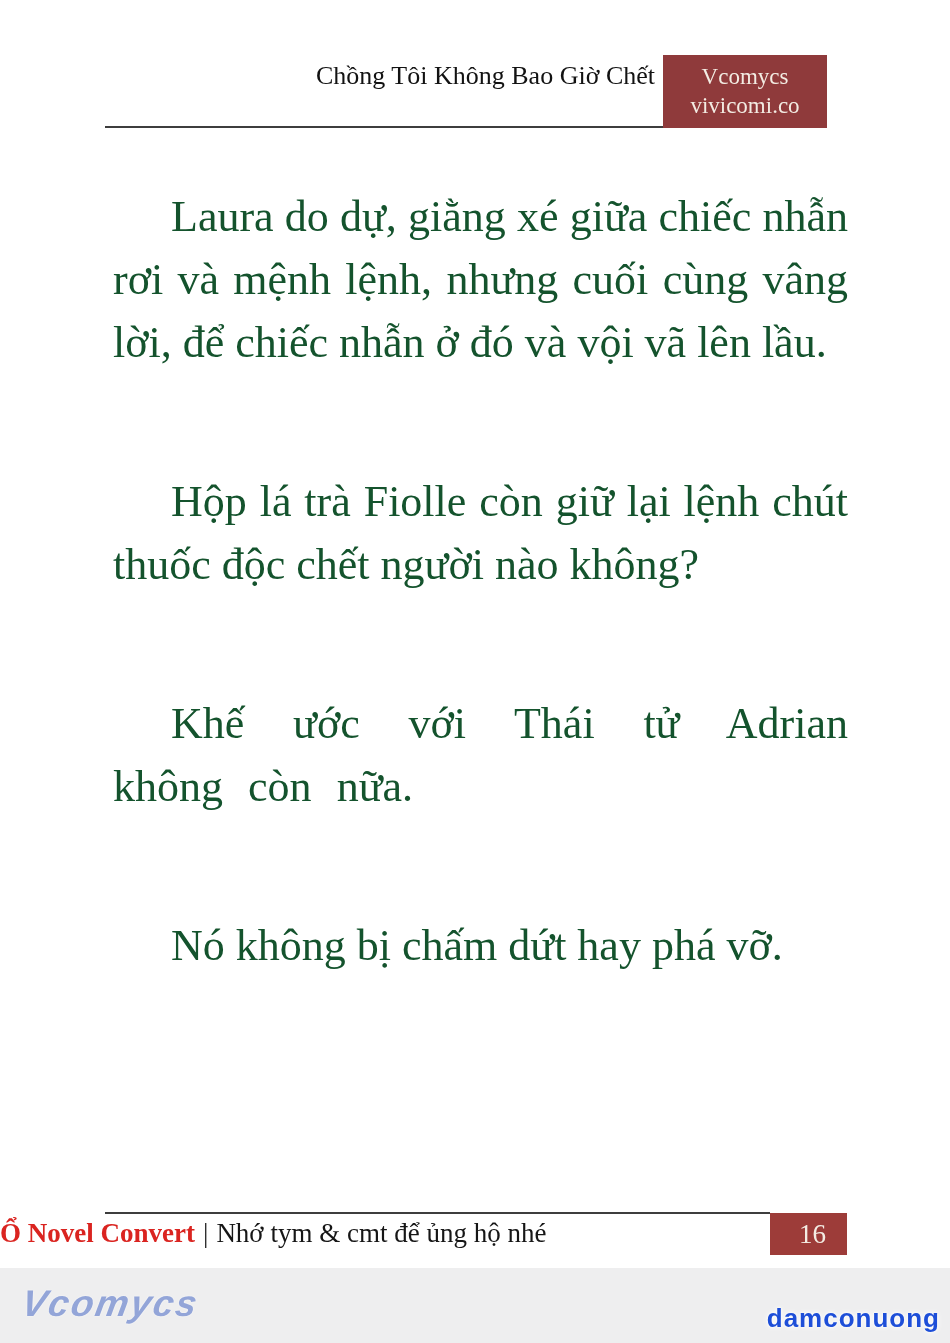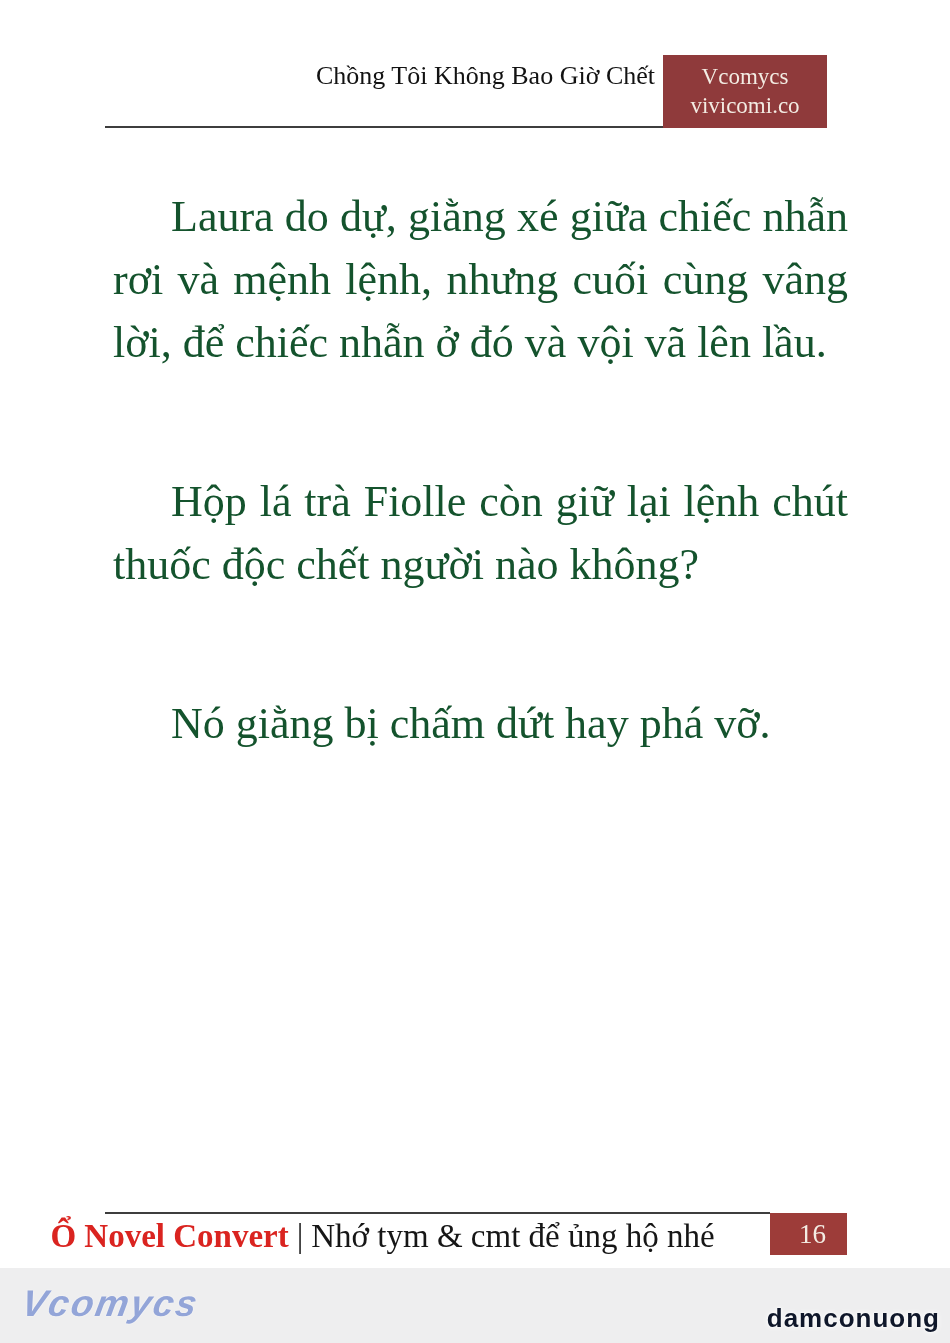--- a/index.html
+++ b/index.html
@@ -36,21 +36,21 @@
   .body-text p { text-indent:58px; margin:0 0 96px 0; }
   .body-text p.wide-gaps { word-spacing:0.32em; }
 
   
   .footer-rule {
     position:absolute; left:105px; top:1212px; width:665px; height:2px;
     background:#3d3d3d;
   }
   .footer-line {
     position:absolute; top:1218px; left:0; width:765px;
-    text-align:center; font-size:33px; color:#161616; white-space:nowrap;
+    text-align:left; font-size:27px; color:#161616; white-space:nowrap;
   }
   .footer-brand { font-weight:bold; }
   .footer-sep { padding:0 8px; color:#2a2a2a; }
   .page-badge {
     position:absolute; left:770px; top:1213px; width:77px; height:42px;
     color:#f3ece3; text-align:center; font-size:27px; line-height:42px;
   }
 
   
   .bottom-strip {
@@ -61,21 +61,21 @@
     position:absolute; left:22px; top:1283px;
     font-family:"Liberation Sans","DejaVu Sans",sans-serif;
     font-style:italic; font-weight:bold; font-size:37px; letter-spacing:2px;
     color:#93a5d8; transform:skewX(-10deg);
     text-shadow:0 0 2px rgba(255,255,255,0.8);
   }
   .credit-watermark {
     position:absolute; right:10px; top:1303px;
     font-family:"Liberation Sans","DejaVu Sans",sans-serif;
     font-weight:bold; font-size:26px; letter-spacing:1px;
-    color:#0f172a;
+    color:#1d4ed8;
     text-shadow:0 0 3px #ffffff, 0 0 6px #ffffff;
   }
 </style>
 </head>
 <body>
 
 <div class="page">
 
   <div class="header-title">
     <div>Chồng Tôi Không Bao Giờ Chết</div>
@@ -84,21 +84,22 @@
   <div class="header-badge" style="background-color: rgb(143, 58, 59);">
     <div>Vcomycs</div>
     <div>vivicomi.co</div>
   </div>
 
   <div class="header-rule"></div>
 
   <div class="body-text">
     <p>Laura do dự, giằng xé giữa chiếc nhẫn rơi và mệnh lệnh, nhưng cuối cùng vâng lời, để chiếc nhẫn ở đó và vội vã lên lầu.</p>
     <p>Hộp lá trà Fiolle còn giữ lại lệnh chút thuốc độc chết người nào không?</p>
-    <p>Nó giằng bị chấm dứt hay phá vỡ.</p>
+    <p class="wide-gaps">Khế ước với Thái tử Adrian không còn nữa.</p>
+    <p>Nó không bị chấm dứt hay phá vỡ.</p>
   </div>
 
   <div class="footer-rule"></div>
 
   <div class="footer-line"><span class="footer-brand" style="color: rgb(218, 36, 32);">Ổ Novel Convert</span><span class="footer-sep">|</span><span>Nhớ tym &amp; cmt để ủng hộ nhé</span></div>
 
   <div class="page-badge" style="background-color: rgb(157, 60, 57); padding-left: 8px;">16</div>
 
   <div class="bottom-strip"></div>
 

